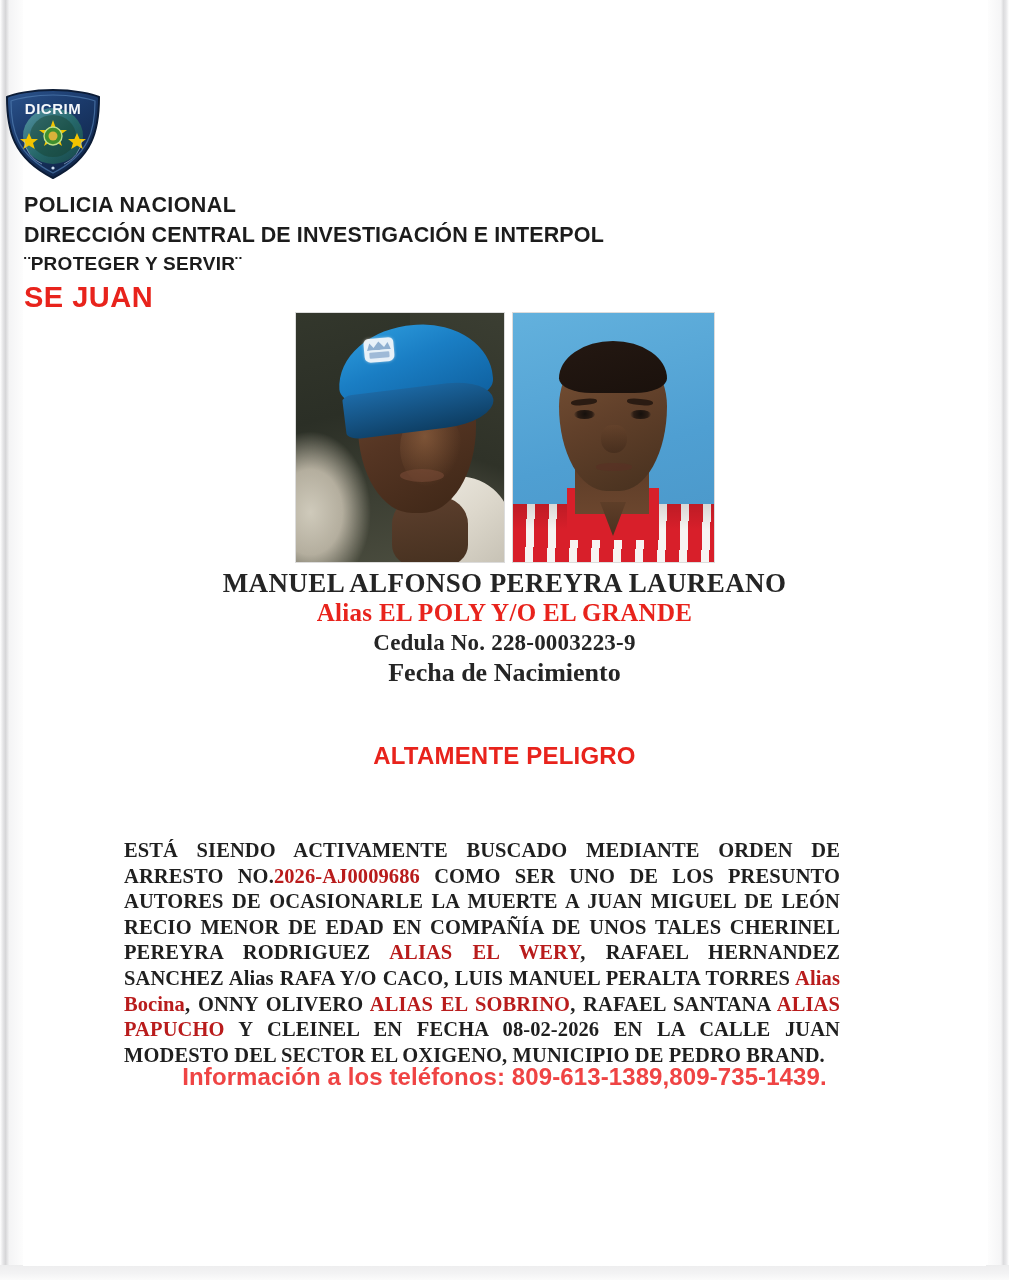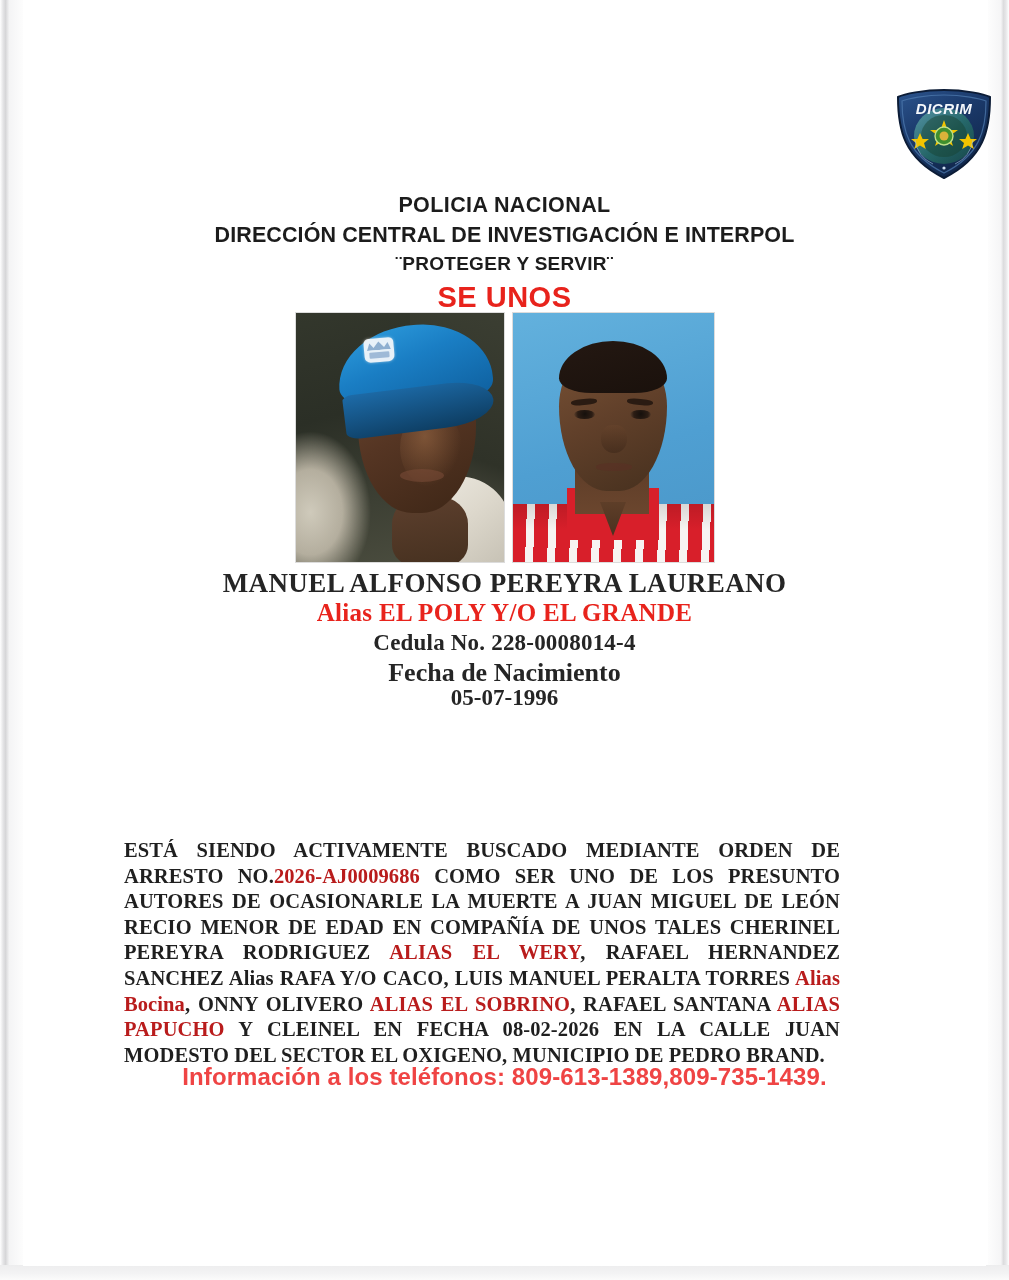--- a/index.html
+++ b/index.html
@@ -59,38 +59,37 @@
     height: 1266px;
     background: #ffffff;
   }
 
   
   .crest-wrap {
     position: absolute;
     left: 0; right: 12px;
     top: 88px;
     display: flex;
-    justify-content: flex-end;
-    font-style: italic;
+    justify-content: flex-start;
   }
   .crest {
     width: 106px;
     height: 92px;
     position: relative;
   }
 
   
   .hdr {
     position: absolute;
     left: 0; right: 0;
-    text-align: center;
     font-family: "Liberation Sans", sans-serif;
     font-weight: bold;
     color: #1c1c1c;
     letter-spacing: 0.2px;
+    padding-left: 24px;
   }
   #hdr-line1 { top: 193px; font-size: 21.5px; letter-spacing: 0.4px; }
   #hdr-line2 { top: 223px; font-size: 21.5px; letter-spacing: 0.1px; }
   #hdr-line3 { top: 253px; font-size: 19px; letter-spacing: 0.3px; }
   #se-busca {
     top: 281px;
     font-size: 29px;
     color: #e8231c;
     letter-spacing: 0.5px;
   }
@@ -394,21 +393,21 @@
         <path d="M24 52 A30 30 0 0 0 42 76" fill="none" stroke="#a9c4e2" stroke-width="1" opacity="0.6"></path>
         <path d="M82 52 A30 30 0 0 1 64 76" fill="none" stroke="#a9c4e2" stroke-width="1" opacity="0.6"></path>
         <circle cx="53" cy="80" r="1.6" fill="#cfe0f2"></circle>
       </svg>
     </div>
   </div>
 
   <div class="hdr" id="hdr-line1">POLICIA NACIONAL</div>
   <div class="hdr" id="hdr-line3">¨PROTEGER Y SERVIR¨</div>
   <div class="hdr" id="hdr-line2">DIRECCIÓN CENTRAL DE INVESTIGACIÓN E INTERPOL</div>
-  <div class="hdr" id="se-busca">SE UNOS</div>
+  <div class="hdr" id="se-busca">SE JUAN</div>
 
   <div class="photos">
 
     <div class="photo photo-a">
       <div class="pa-bg-left"></div>
       <div class="pa-bg-right"></div>
       <div class="pa-shoulder"></div>
       <div class="pa-neck"></div>
       <div class="pa-face"></div>
       <div class="pa-face-hl"></div>
@@ -432,22 +431,22 @@
       <div class="pb-eye-l"></div>
       <div class="pb-eye-r"></div>
       <div class="pb-nose"></div>
       <div class="pb-mouth"></div>
     </div>
 
   </div>
 
   <div class="ident" id="ident-alias">Alias EL POLY Y/O EL GRANDE</div>
   <div class="ident" id="ident-name">MANUEL ALFONSO PEREYRA LAUREANO</div>
-  <div class="ident" id="ident-cedula">Cedula No. 228-0008014-4</div>
+  <div class="ident" id="ident-cedula">Cedula No. 228-0003223-9</div>
   <div class="ident" id="ident-fecha-label">Fecha de Nacimiento</div>
-  <div class="ident" id="ident-fecha-value">05-07-1996</div>
-
+
+  <div class="danger" id="danger-1">ALTAMENTE PELIGRO</div>
 
   <div id="body-text"><span>ESTÁ SIENDO ACTIVAMENTE BUSCADO MEDIANTE ORDEN DE ARRESTO NO.</span><span class="rd">2026-AJ0009686</span><span> COMO SER UNO DE LOS PRESUNTO AUTORES DE OCASIONARLE LA MUERTE A JUAN MIGUEL DE LEÓN RECIO MENOR DE EDAD EN COMPAÑÍA DE UNOS TALES CHERINEL PEREYRA RODRIGUEZ </span><span class="rd">ALIAS EL WERY</span><span>, RAFAEL HERNANDEZ SANCHEZ Alias RAFA Y/O CACO, LUIS MANUEL PERALTA TORRES </span><span class="rd">Alias Bocina</span><span>, ONNY OLIVERO </span><span class="rd">ALIAS EL SOBRINO</span><span>, RAFAEL SANTANA </span><span class="rd">ALIAS PAPUCHO</span><span> Y CLEINEL EN FECHA 08-02-2026 EN LA CALLE JUAN MODESTO DEL SECTOR EL OXIGENO, MUNICIPIO DE PEDRO BRAND.</span></div>
 
   <div id="phone-line">Información a los teléfonos: 809-613-1389,809-735-1439.</div>
 
 </div>
 
 </body></html>

